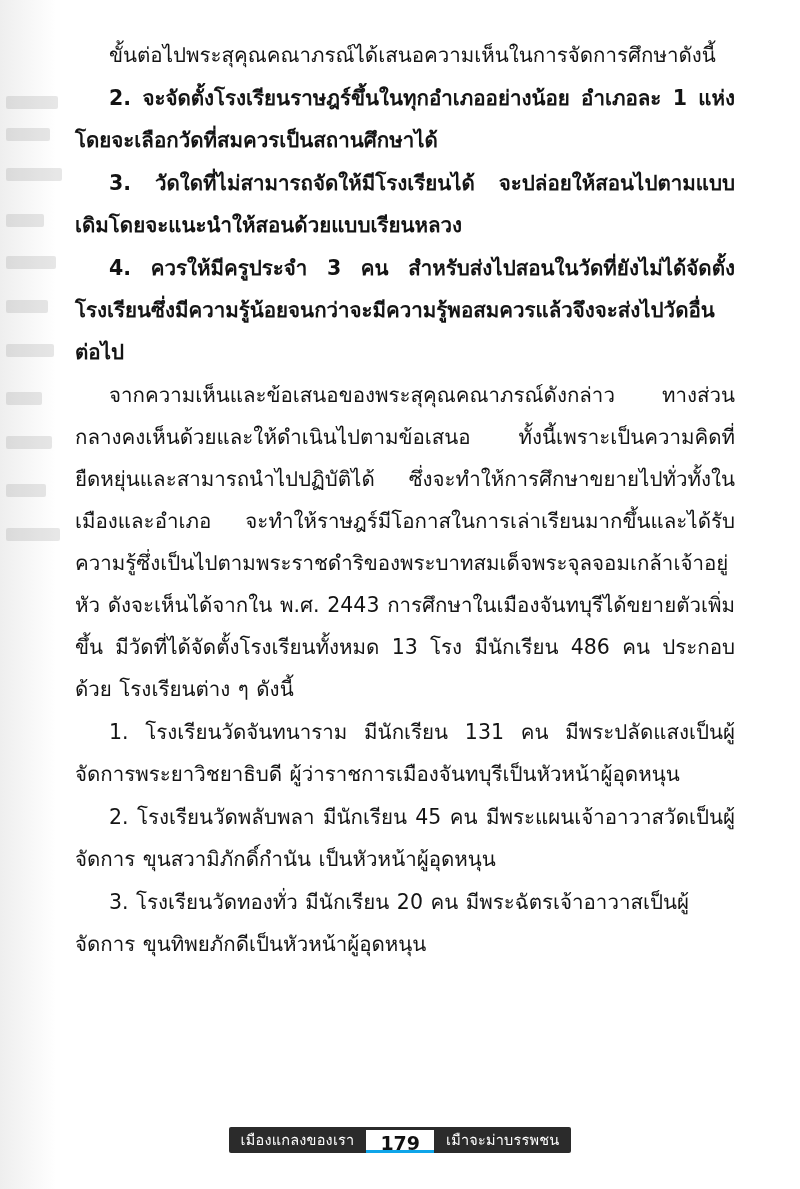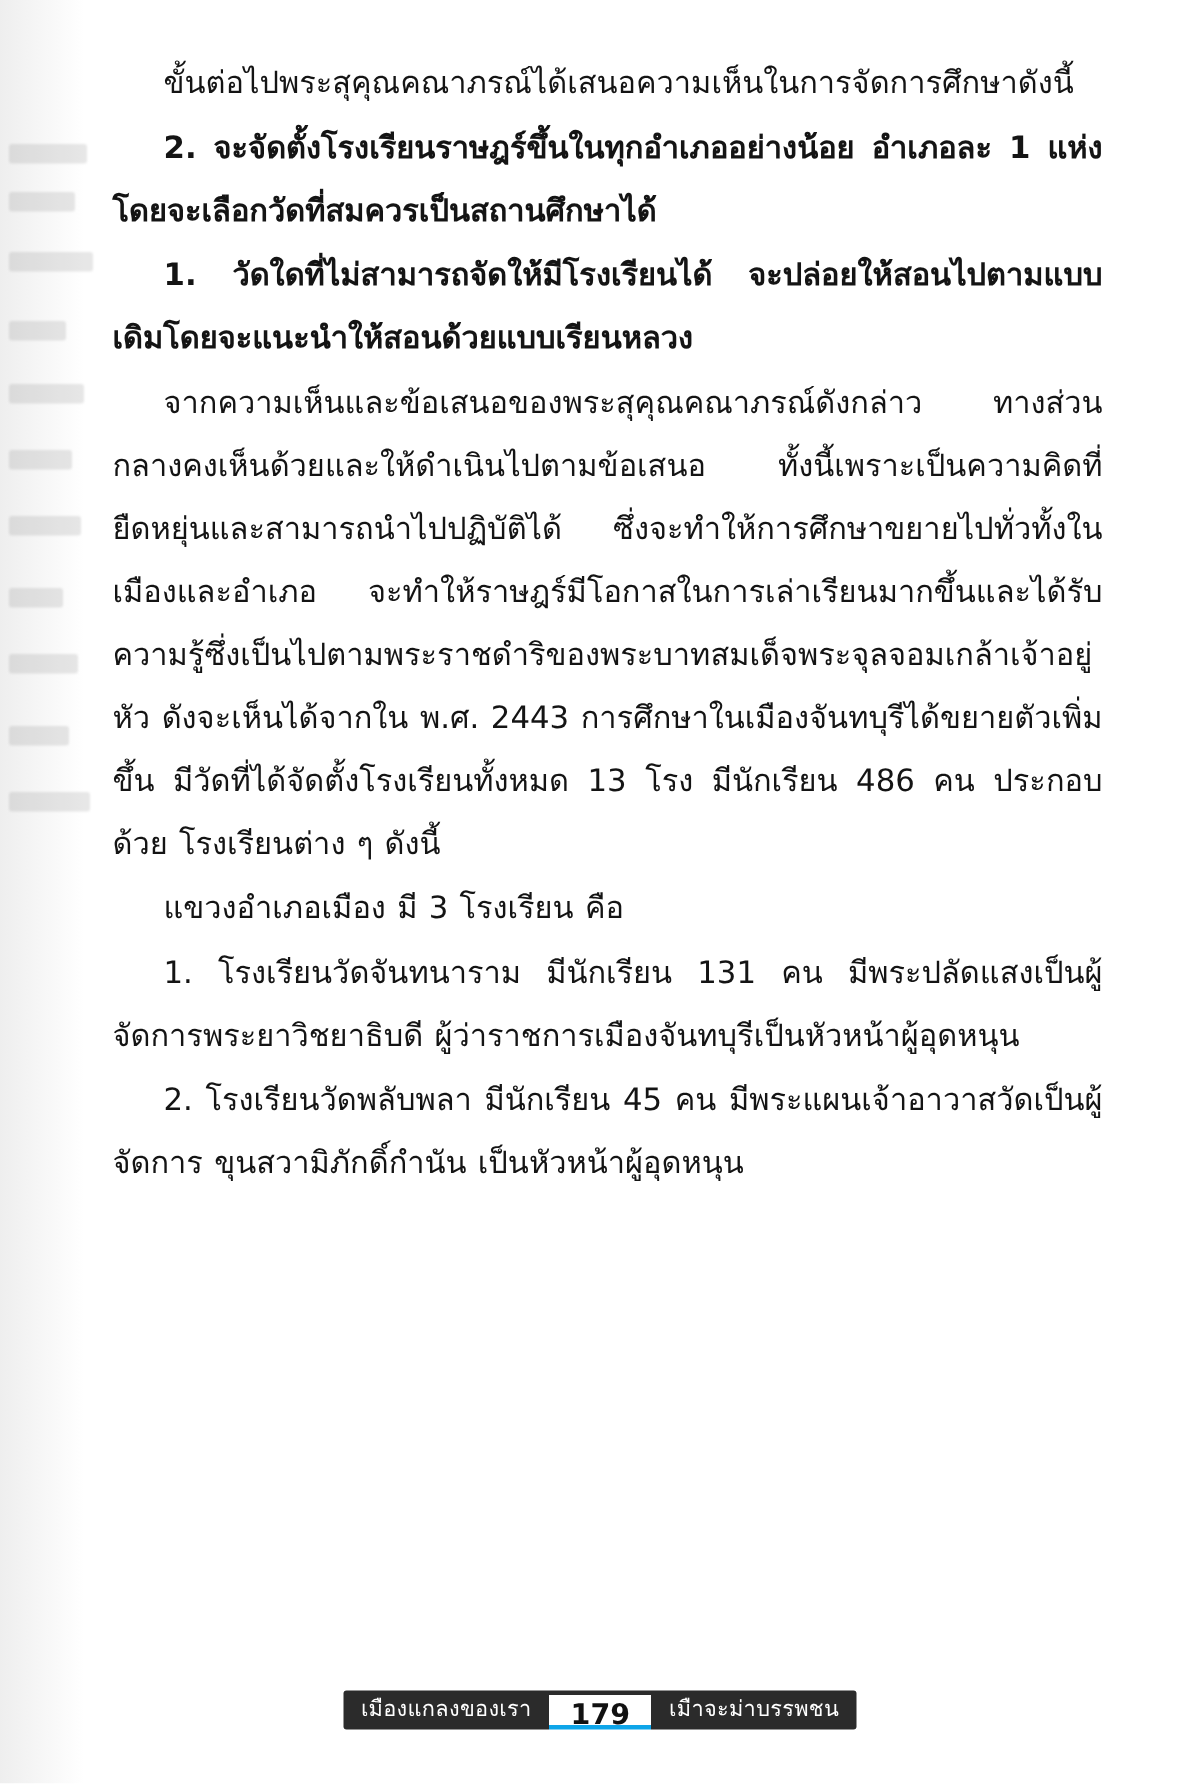--- a/index.html
+++ b/index.html
@@ -129,31 +129,32 @@
     <div class="bleed-line" style="top:528px; width: 54px;"></div>
   </div>
 
   <div class="content">
 
     <p class="para indent">ขั้นต่อไปพระสุคุณคณาภรณ์ได้เสนอความเห็นในการจัดการศึกษาดังนี้</p>
 
 
     <p class="para indent bold">2. จะจัดตั้งโรงเรียนราษฎร์ขึ้นในทุกอำเภออย่างน้อย อำเภอละ 1 แห่ง โดยจะเลือกวัดที่สมควรเป็นสถานศึกษาได้</p>
 
-    <p class="para indent bold">1. วัดใดที่ไม่สามารถจัดให้มีโรงเรียนได้ จะปล่อยให้สอนไปตามแบบเดิมโดยจะแนะนำให้สอนด้วยแบบเรียนหลวง</p>
+    <p class="para indent bold">3. วัดใดที่ไม่สามารถจัดให้มีโรงเรียนได้ จะปล่อยให้สอนไปตามแบบเดิมโดยจะแนะนำให้สอนด้วยแบบเรียนหลวง</p>
 
+    <p class="para indent bold">4. ควรให้มีครูประจำ 3 คน สำหรับส่งไปสอนในวัดที่ยังไม่ได้จัดตั้งโรงเรียนซึ่งมีความรู้น้อยจนกว่าจะมีความรู้พอสมควรแล้วจึงจะส่งไปวัดอื่นต่อไป</p>
 
     <p class="para indent">จากความเห็นและข้อเสนอของพระสุคุณคณาภรณ์ดังกล่าว ทางส่วนกลางคงเห็นด้วยและให้ดำเนินไปตามข้อเสนอ ทั้งนี้เพราะเป็นความคิดที่ยืดหยุ่นและสามารถนำไปปฏิบัติได้ ซึ่งจะทำให้การศึกษาขยายไปทั่วทั้งในเมืองและอำเภอ จะทำให้ราษฎร์มีโอกาสในการเล่าเรียนมากขึ้นและได้รับความรู้ซึ่งเป็นไปตามพระราชดำริของพระบาทสมเด็จพระจุลจอมเกล้าเจ้าอยู่หัว ดังจะเห็นได้จากใน  พ.ศ. 2443 การศึกษาในเมืองจันทบุรีได้ขยายตัวเพิ่มขึ้น มีวัดที่ได้จัดตั้งโรงเรียนทั้งหมด 13 โรง มีนักเรียน 486 คน ประกอบด้วย โรงเรียนต่าง ๆ ดังนี้</p>
 
-    <p class="para indent nojust">แขวงอำเภอเมือง   มี 3 โรงเรียน  คือ</p>
 
     <p class="para indent">1. โรงเรียนวัดจันทนาราม  มีนักเรียน 131 คน มีพระปลัดแสงเป็นผู้จัดการพระยาวิชยาธิบดี  ผู้ว่าราชการเมืองจันทบุรีเป็นหัวหน้าผู้อุดหนุน</p>
 
     <p class="para indent">2. โรงเรียนวัดพลับพลา  มีนักเรียน 45 คน มีพระแผนเจ้าอาวาสวัดเป็นผู้จัดการ ขุนสวามิภักดิ์กำนัน เป็นหัวหน้าผู้อุดหนุน</p>
 
+    <p class="para indent nojust">3. โรงเรียนวัดทองทั่ว  มีนักเรียน 20 คน มีพระฉัตรเจ้าอาวาสเป็นผู้จัดการ  ขุนทิพยภักดีเป็นหัวหน้าผู้อุดหนุน</p>
 
   </div>
 
   <div class="footer">
     <div class="footer-inner">
       <div class="footer-left">เมืองแกลงของเรา</div>
       <div class="footer-page">179</div>
       <div class="footer-right">เมืาจะม่าบรรพชน</div>
     </div>
   </div>

